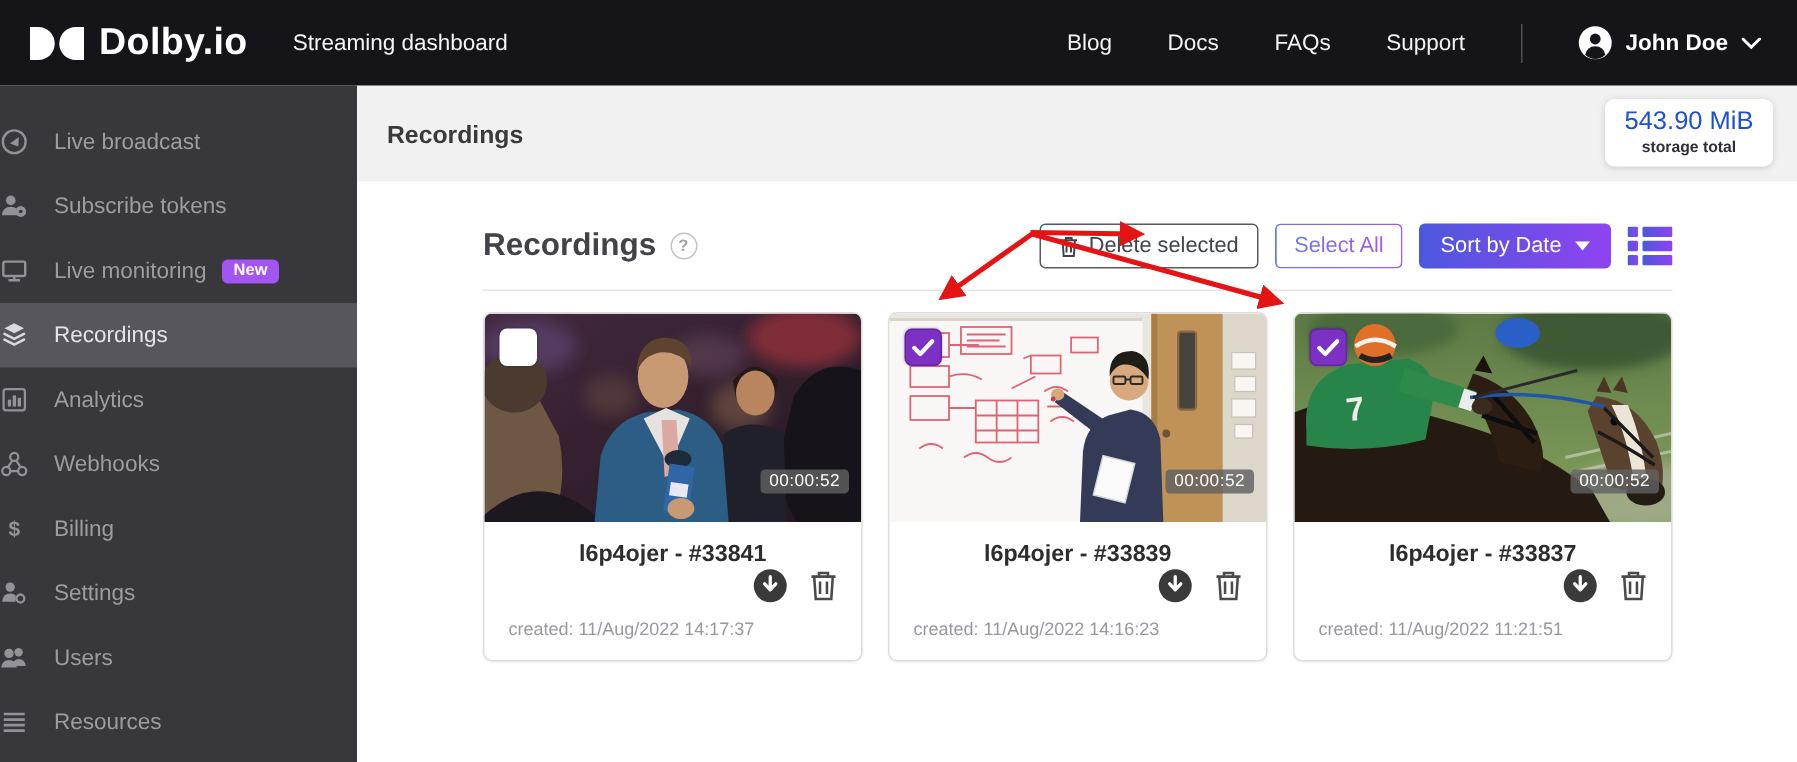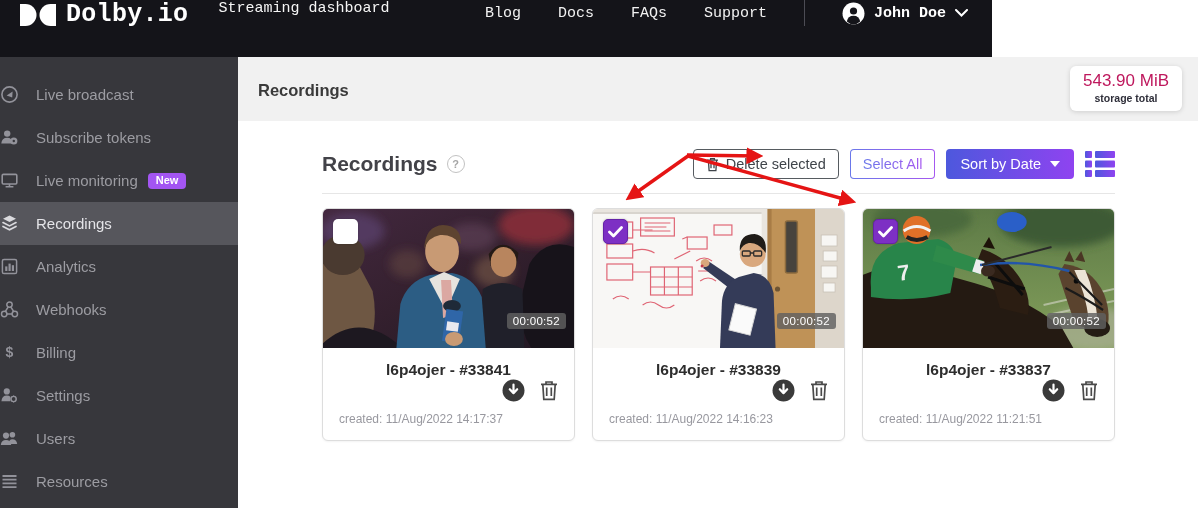--- a/index.html
+++ b/index.html
@@ -4,24 +4,23 @@
 <style>
   * { margin:0; padding:0; box-sizing:border-box; }
   html,body { width:1198px; height:508px; }
   body {
     font-family:"Liberation Sans", sans-serif;
     position:relative; overflow:hidden; background:#ffffff;
   }
 
   
   .navbar {
-    position:absolute; top:0; left:0; width:992px; height:57px;
-    background:#141419; display:flex; align-items:flex-start; color:#fff;
+    position:absolute; top:0; left:0; width:1198px; height:57px;
+    background:#141419; display:flex; align-items:center; color:#fff;
     z-index:10;
-    font-family:Liberation Mono, monospace;
   }
   .brand { display:flex; align-items:center; gap:10px; padding-left:20px; cursor:pointer; }
   .brand-text { font-size:25px; font-weight:600; letter-spacing:.3px; color:#fff; }
   .nav-subtitle { margin-left:30px; font-size:15px; color:#f5f5f5; font-weight:400; }
   .nav-links { margin-left:auto; display:flex; align-items:center; gap:37px; padding-right:24px; }
   .nav-link { font-size:15px; color:#f2f2f2; text-decoration:none; font-weight:500; cursor:pointer; }
   .vsep { width:1px; height:26px; background:#4c4c54; }
   .user-menu { display:flex; align-items:center; gap:9px; cursor:pointer; }
   .user-name { font-size:15px; font-weight:700; color:#fff; }
 
@@ -43,21 +42,21 @@
   }
 
   
   .main { position:absolute; left:238px; top:57px; width:960px; height:451px; background:#fff; }
   .page-head { position:relative; height:64px; background:#f1f1f1; }
   .ph-title { position:absolute; left:20px; top:24px; font-size:16.5px; font-weight:700; color:#3a3a3a; }
   .storage-card {
     position:absolute; right:16px; top:9px; background:#fff; border-radius:6px;
     box-shadow:0 1px 5px rgba(0,0,0,.15); padding:5px 13px 7px; text-align:center;
   }
-  .storage-value { font-size:17px; color:#be185d; }
+  .storage-value { font-size:17px; color:#1d4ed8; }
   .storage-label { font-size:10.5px; font-weight:700; color:#2f2f3a; margin-top:1px; }
 
   .content { padding:0 83px 0 84px; }
   .content-head { margin-top:27px; display:flex; align-items:center; height:32px; }
   .content-title { font-size:21px; font-weight:600; color:#424248; }
   .help-circle {
     width:18px; height:18px; border:1.5px solid #c2c2c2; border-radius:50%;
     color:#a5a5a5; font-size:11px; font-weight:700; display:inline-flex;
     align-items:center; justify-content:center; margin-left:9px; cursor:pointer;
   }

